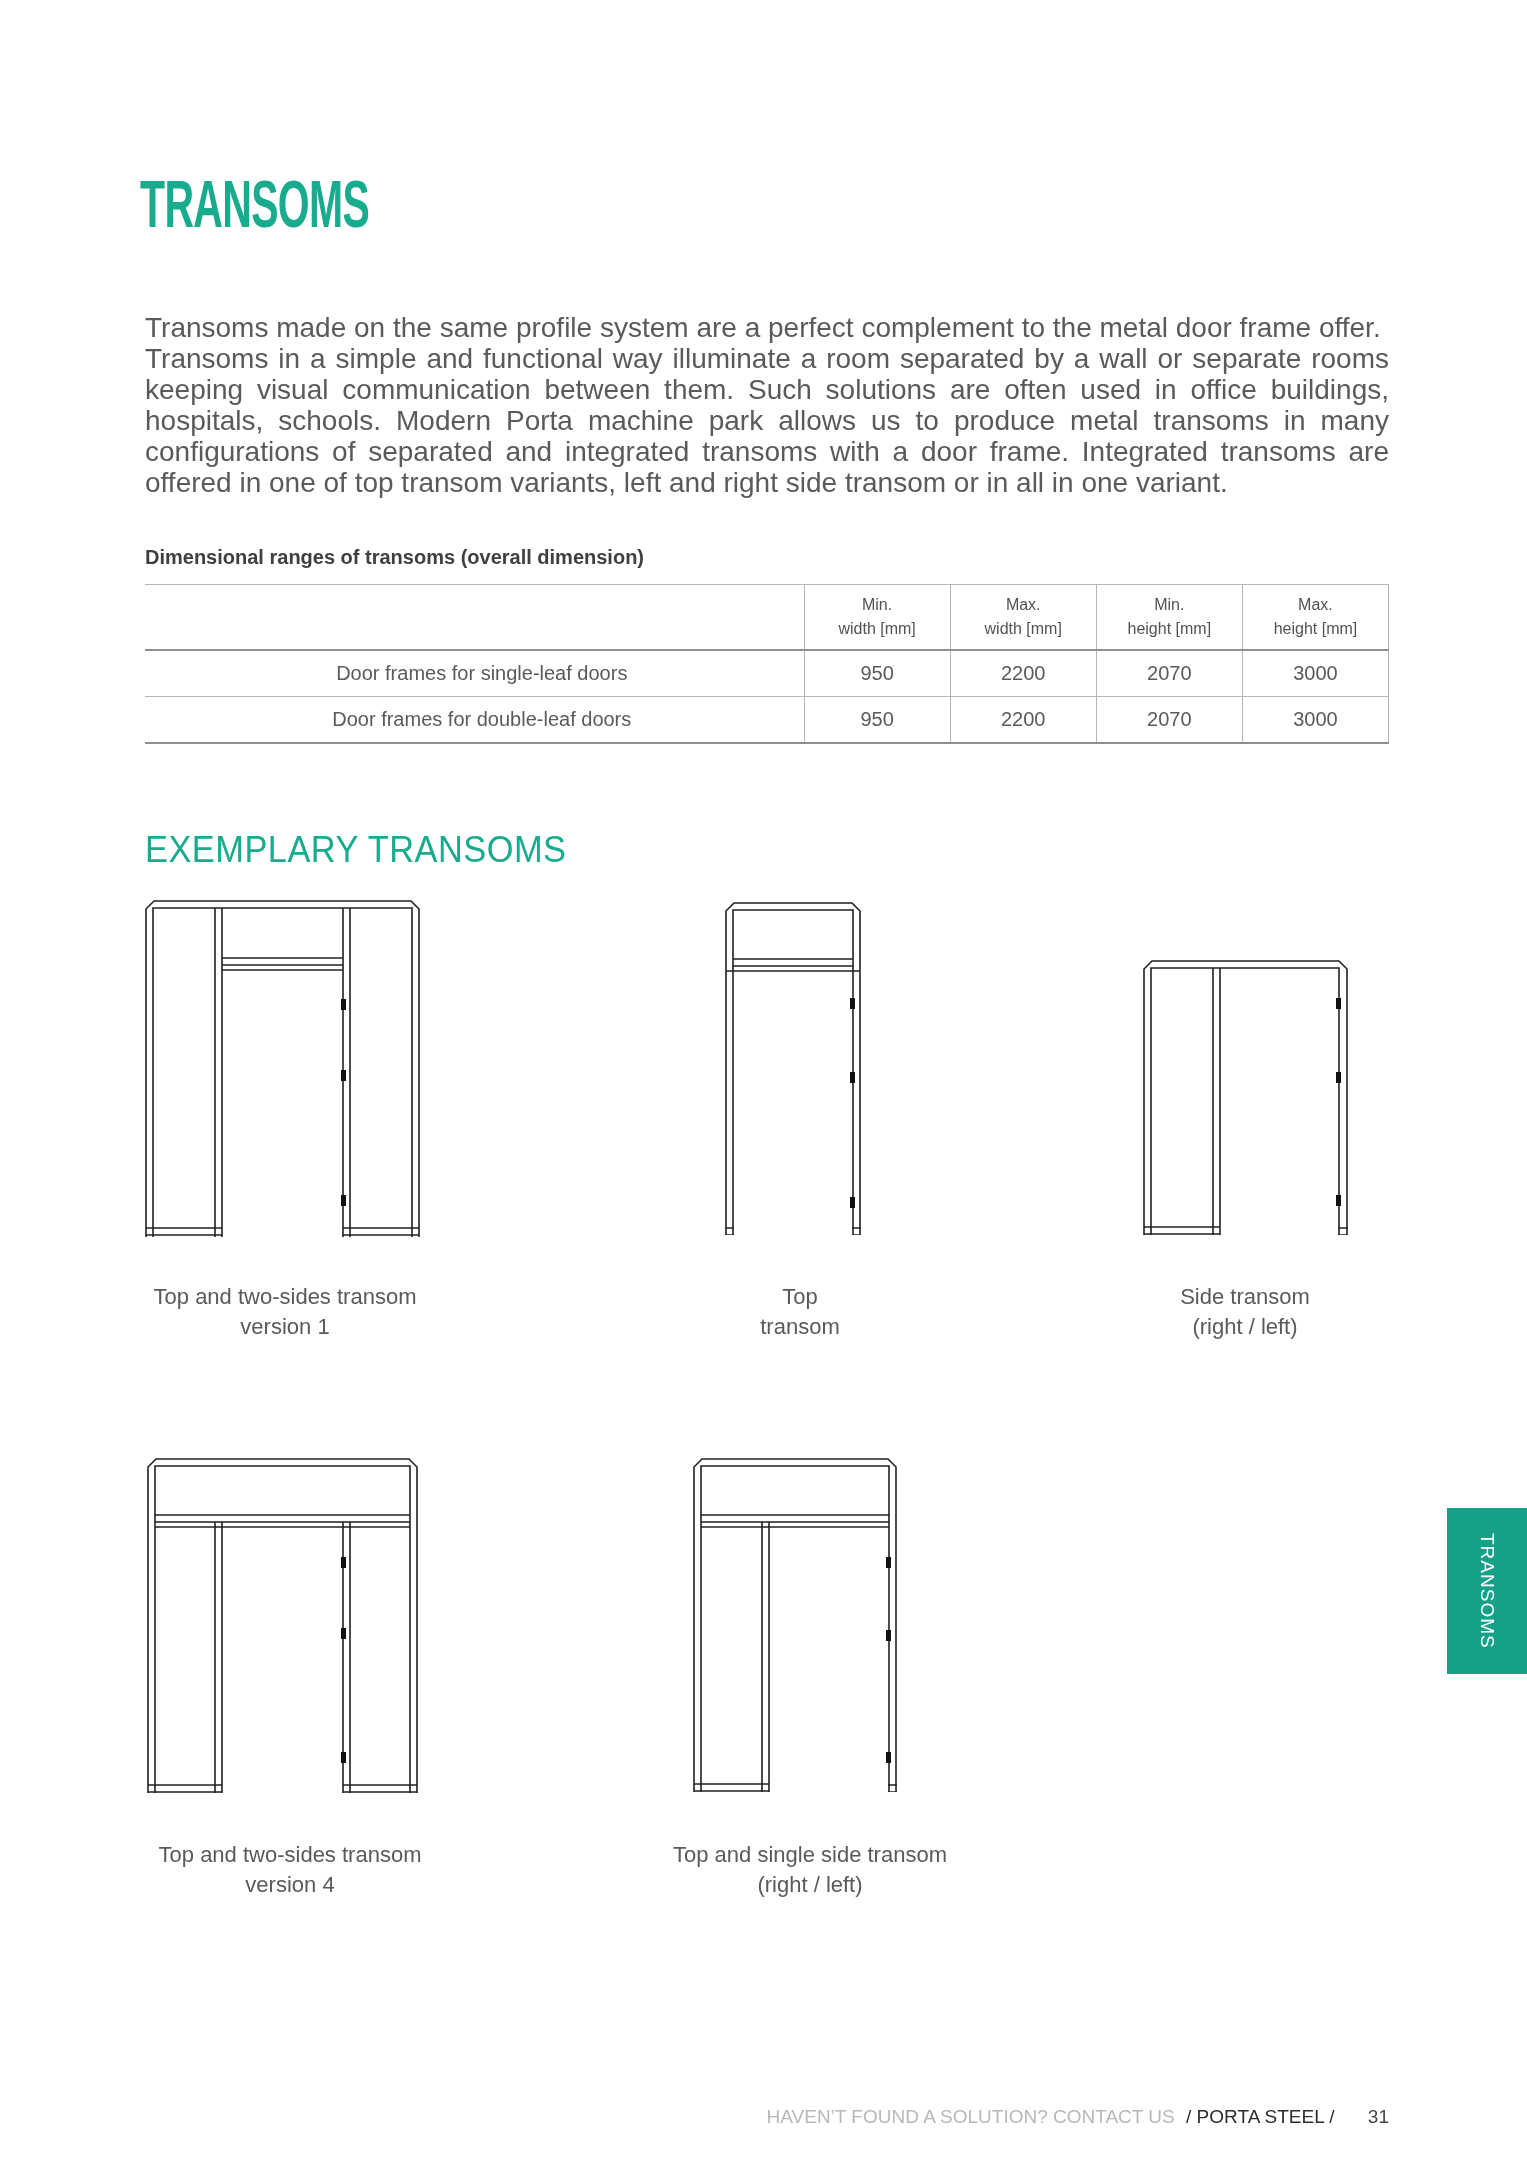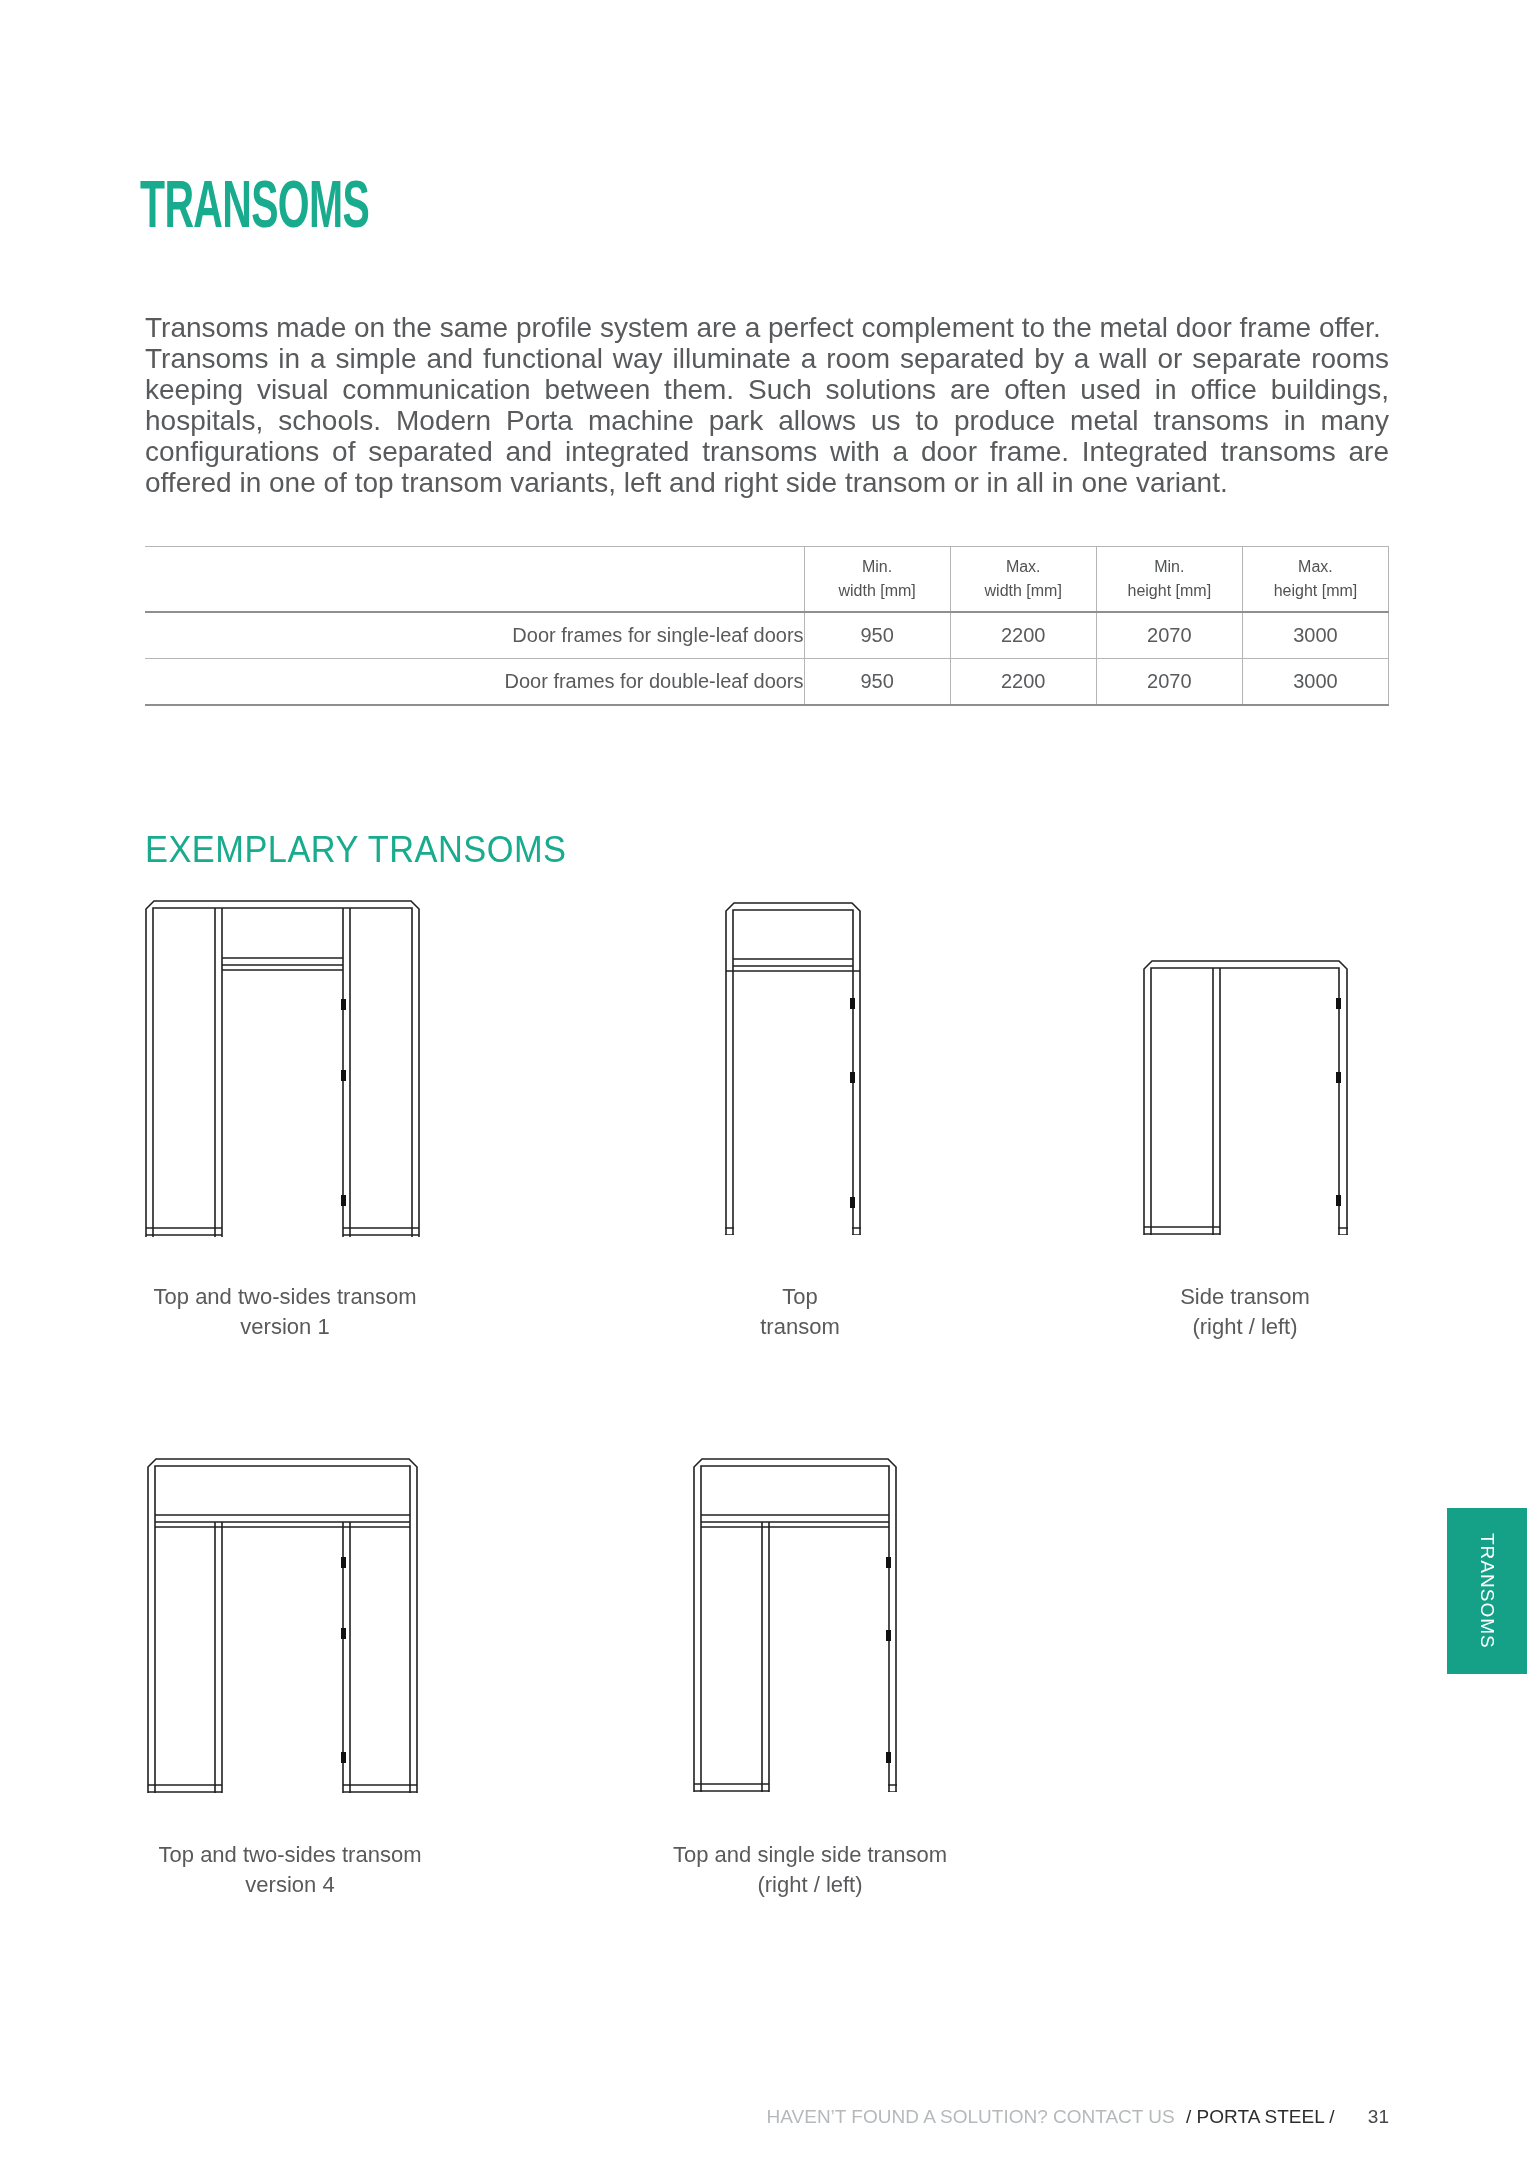--- a/index.html
+++ b/index.html
@@ -44,21 +44,21 @@
     font-size:16px;line-height:24px;color:#515254;
     padding:8px 0;text-align:center;vertical-align:middle;
   }
   table.dim th.num, table.dim td.num{border-left:1px solid var(--line-thin);text-align:center;}
   table.dim th.num:last-child, table.dim td.num:last-child{border-right:1px solid var(--line-thin);}
   table.dim tbody td{
     font-size:20px;color:var(--text);
     padding:11px 0;border-bottom:1px solid var(--line-thin);
   }
   table.dim tbody tr:last-child td{border-bottom:2px solid var(--line-thick);}
-  table.dim td.lbl{padding-left:15px;text-align:right;}
+  table.dim td.lbl{padding-left:15px;text-align:center;}
   .section-heading{
     position:absolute;left:145px;top:798px;
     font-size:37px;font-weight:normal;color:var(--accent);
     letter-spacing:0.5px;white-space:nowrap;
     transform:scaleX(0.93);transform-origin:left top;
   }
   .diagram{position:absolute;}
   .caption{
     position:absolute;text-align:center;
     font-size:22px;line-height:30px;color:var(--text);
@@ -84,20 +84,21 @@
 </head>
 <body>
 
 <div class="page">
 
   <h1 class="page-title">TRANSOMS</h1>
 
   <p class="intro"><span>Transoms made on the same profile system are a perfect complement to the metal door frame offer.</span><br><span>Transoms in a simple and functional way illuminate a room separated by a wall or separate rooms keeping visual communication between them. Such solutions are often used in office buildings, hospitals, schools. Modern Porta machine park allows us to produce metal transoms in many configurations of separated and integrated transoms with a door frame. Integrated transoms are offered in one of top transom variants, left and right side transom or in all in one variant.</span></p>
 
   <div class="table-block">
+    <p class="tbl-title">Dimensional ranges of transoms (overall dimension)</p>
     <table class="dim">
       <colgroup>
         <col class="lbl">
           <col class="num">
           <col class="num">
           <col class="num">
           <col class="num">
       </colgroup>
       <thead>
         <tr>

